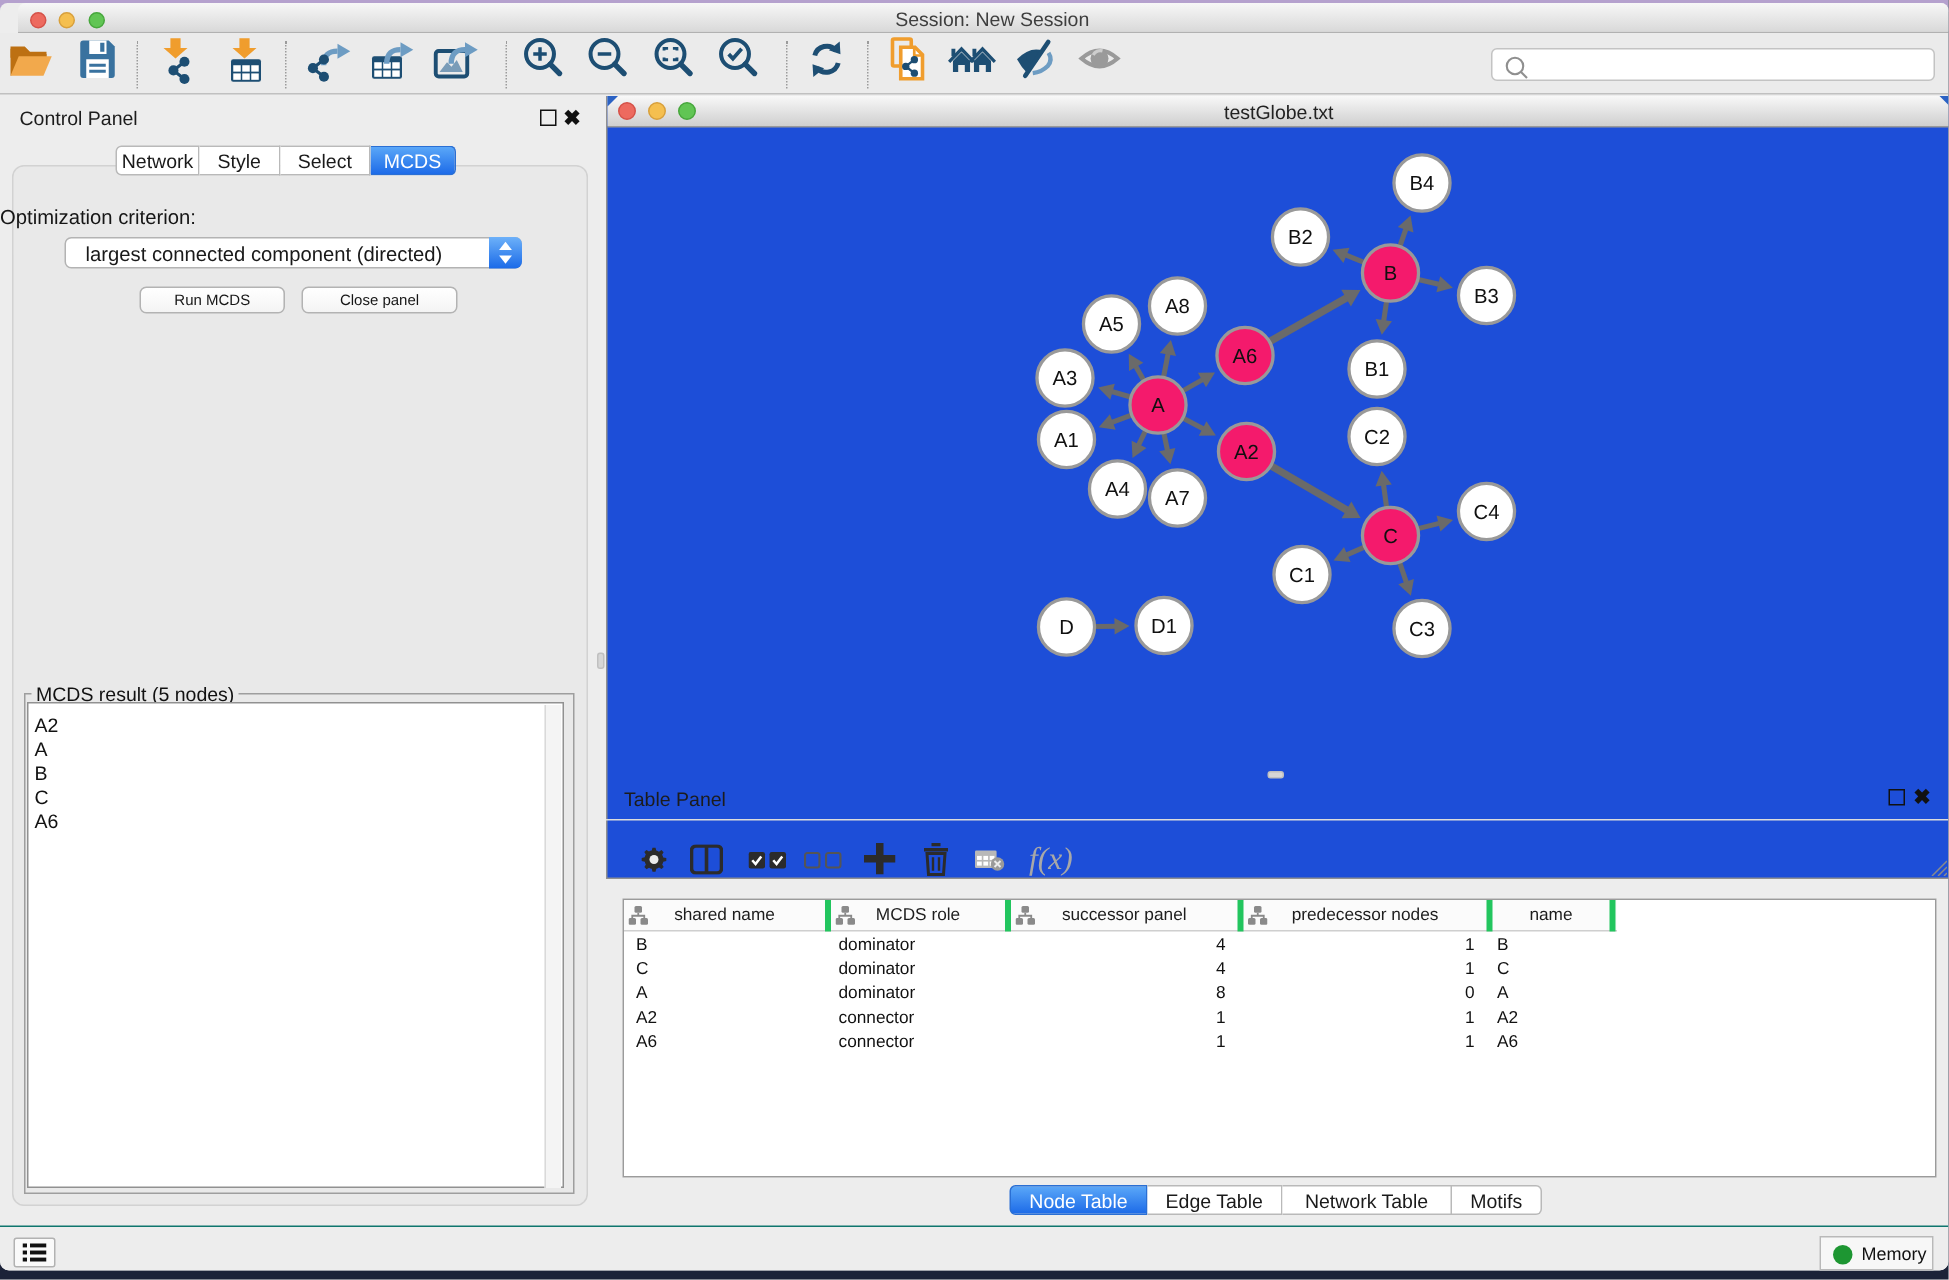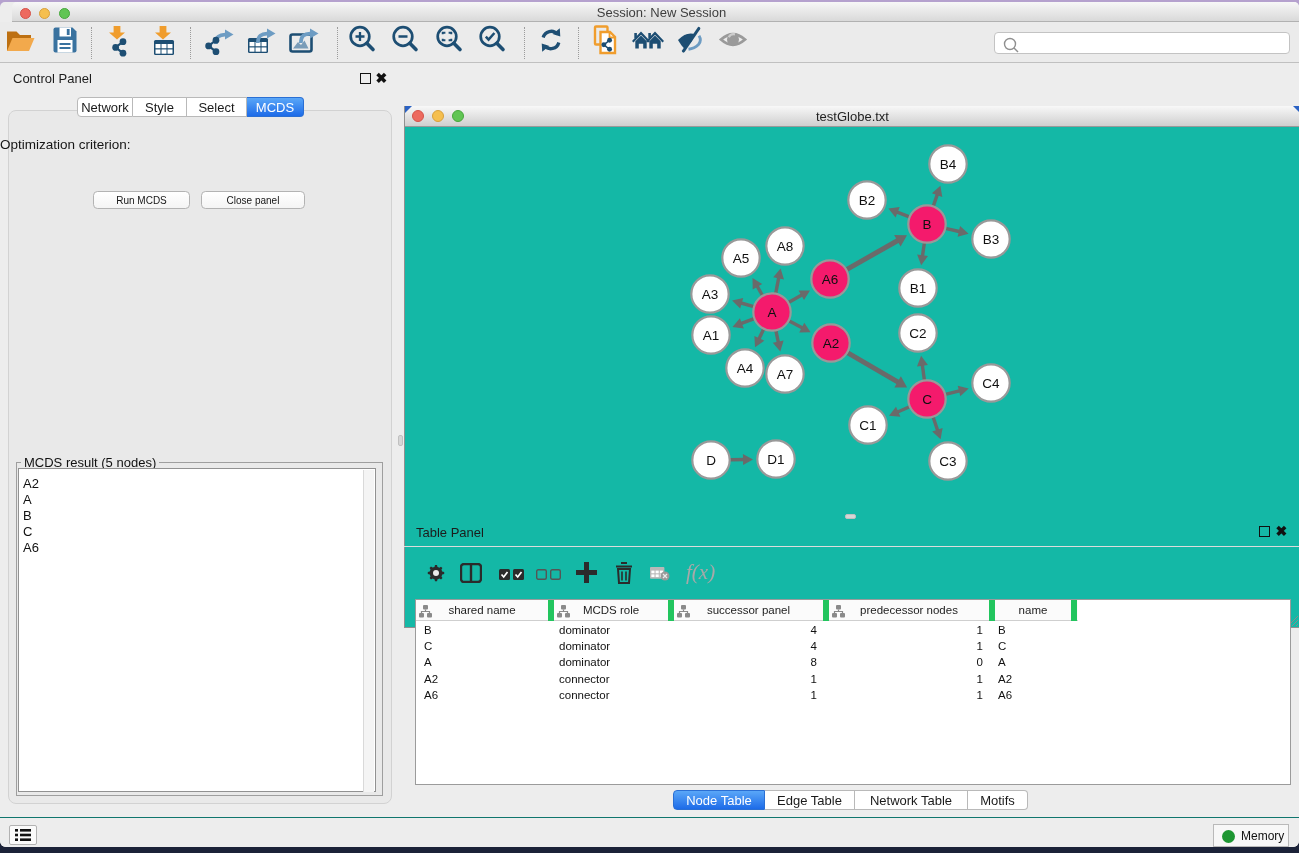--- a/index.html
+++ b/index.html
@@ -31,35 +31,35 @@
 #opt-label { position:absolute; left:0; top:135px; width:400px; font-size:13.5px; color:#161616; }
 #selbox { position:absolute; left:43px; top:156px; width:305px; height:21px; background:#fff; border:1px solid #b3b3b3; border-radius:4.5px; }
 #selbox .txt { position:absolute; left:13px; top:2.5px; font-size:13.5px; color:#191919; }
 #selbox .cap { position:absolute; right:-1px; top:-1px; width:22px; height:21px; background:linear-gradient(#6db1f9,#1a6ae8); border-radius:0 4.5px 4.5px 0; }
 .btn { position:absolute; height:18px; background:linear-gradient(#ffffff,#f4f4f4); border:1px solid #b3b3b3; border-radius:4.5px; font-size:10px; color:#161616; text-align:center; line-height:17px; }
 #groupbox { position:absolute; left:16px; top:460px; width:367px; height:334px; border:1px solid #9e9e9e; }
 #gb-label { position:absolute; left:21px; top:453px; font-size:13px; color:#111; background:#e9e9e9; padding:0 3px; }
 #mcds-list { position:absolute; left:18px; top:466px; width:358px; height:324px; background:#fff; border:1px solid #919191; font-size:13px; color:#111; line-height:16px; padding:7px 0 0 4px; }
 #mcds-scroll { position:absolute; right:1px; top:1px; width:11px; height:322px; background:#f4f4f4; border-left:1px solid #d9d9d9; }
 
-#netwin { position:absolute; left:404px; top:62px; width:895px; height:522px; background:#14b8a6; border-left:1.5px solid #909090; border-bottom:1.5px solid #909090;margin-top:42px; }
+#netwin { position:absolute; left:404px; top:62px; width:895px; height:522px; background:#1d4ed8; border-left:1.5px solid #909090; border-bottom:1.5px solid #909090; }
 #net-titlebar { position:absolute; left:0; top:0; width:895px; height:21px; background:linear-gradient(#f8f8f8,#cfcfcf); border-bottom:1px solid #999; }
 #net-titlebar .t1 { left:7px; top:4px; background:#ed6a5f; border:1px solid #d55249; width:12px; height:12px;}
 #net-titlebar .t2 { left:27px; top:4px; background:#f5bf4f; border:1px solid #d8a03c; width:12px; height:12px;}
 #net-titlebar .t3 { left:47px; top:4px; background:#61c554; border:1px solid #47a73c; width:12px; height:12px;}
 #net-title { position:absolute; top:3px; width:895px; text-align:center; font-size:13px; color:#222; }
 .bluecorner { position:absolute; width:0; height:0; }
 #graph { position:absolute; left:0; top:21px; }
 #grip { position:absolute; right:1px; bottom:1px; width:12px; height:12px; }
 
 #tp-title { position:absolute; left:416px; top:523px; font-size:13px; color:#1c1c1c; }
 #tp-toolline { position:absolute; left:404px; top:544px; width:895px; height:0; border-top:1px solid #dcdcdc; }
 #tbl-wrap { position:absolute; left:415px; top:597px; width:876px; height:186px; background:#fff; border:1px solid #9b9b9b; }
 #tbl-header { position:absolute; left:0; top:0; width:662px; height:21px; background:#fbfbfb; border-bottom:1px solid #cfcfcf; }
-.hcol { position:absolute; top:0; height:21px; border-right:6px solid #22c55e; font-size:11.5px; color:#1d1d1d; text-align:center; line-height:21px; }
+.hcol { position:absolute; top:0; height:21px; border-right:4px solid #22c55e; font-size:11.5px; color:#1d1d1d; text-align:center; line-height:21px; }
 .hicon { position:absolute; top:4px; }
 .trow { position:absolute; font-size:11.5px; color:#111; }
 
 #bottom-tabs { left:673px; top:788px; }
 
 #statusbar { position:absolute; left:0; top:815px; width:1299px; height:30px; background:#ededed; border-top:1px solid #0f766e; }
 #listbtn { position:absolute; left:9px; top:7px; width:28px; height:20px; background:#fafafa; border:1px solid #b2b2b2; border-radius:2px; }
 #membtn { position:absolute; right:10px; top:6px; width:76px; height:23px; background:#f7f7f7; border:1px solid #b9b9b9; font-size:12px; color:#111; }
 #membtn .dot { position:absolute; left:8px; top:5px; width:13px; height:13px; border-radius:50%; background:#1d9632; }
 #membtn .lbl { position:absolute; left:27px; top:4px; }
@@ -218,20 +218,27 @@
   <div style="position:absolute;left:359.5px;top:71px;width:11px;height:11px;border:1.6px solid #111;"></div>
     <div style="position:absolute;left:375.5px;top:68px;font-size:14px;font-weight:bold;color:#111;">✖</div>
   <div id="cp-pane"></div>
   <div class="tabbar" id="cp-tabs">
     <div class="tabseg first" style="width:56px">Network</div>
     <div class="tabseg" style="width:54px">Style</div>
     <div class="tabseg" style="width:60px">Select</div>
     <div class="tabseg last sel" style="width:57px">MCDS</div>
   </div>
   <div id="opt-label">Optimization criterion:</div>
+  <div id="selbox">
+    <div class="txt">largest connected component (directed)</div>
+    <div class="cap"><svg width="22" height="21" viewBox="0 0 22 21" style="">
+          <path d="M11 3.2 L15.3 8.6 H6.7 z" fill="#fff"></path>
+          <path d="M11 17.8 L15.3 12.4 H6.7 z" fill="#fff"></path>
+        </svg></div>
+  </div>
   <div class="btn" style="left:93px; top:189px; width:97px;">Run MCDS</div>
   <div class="btn" style="left:201px; top:189px; width:104px;">Close panel</div>
   <div id="groupbox"></div>
   <div id="gb-label">MCDS result (5 nodes)</div>
   <div id="mcds-list">A2<br>A<br>B<br>C<br>A6<div id="mcds-scroll"></div></div>
 
   <div id="netwin">
     <div id="net-titlebar">
       <div class="tl t1"></div>
         <div class="tl t2"></div>

